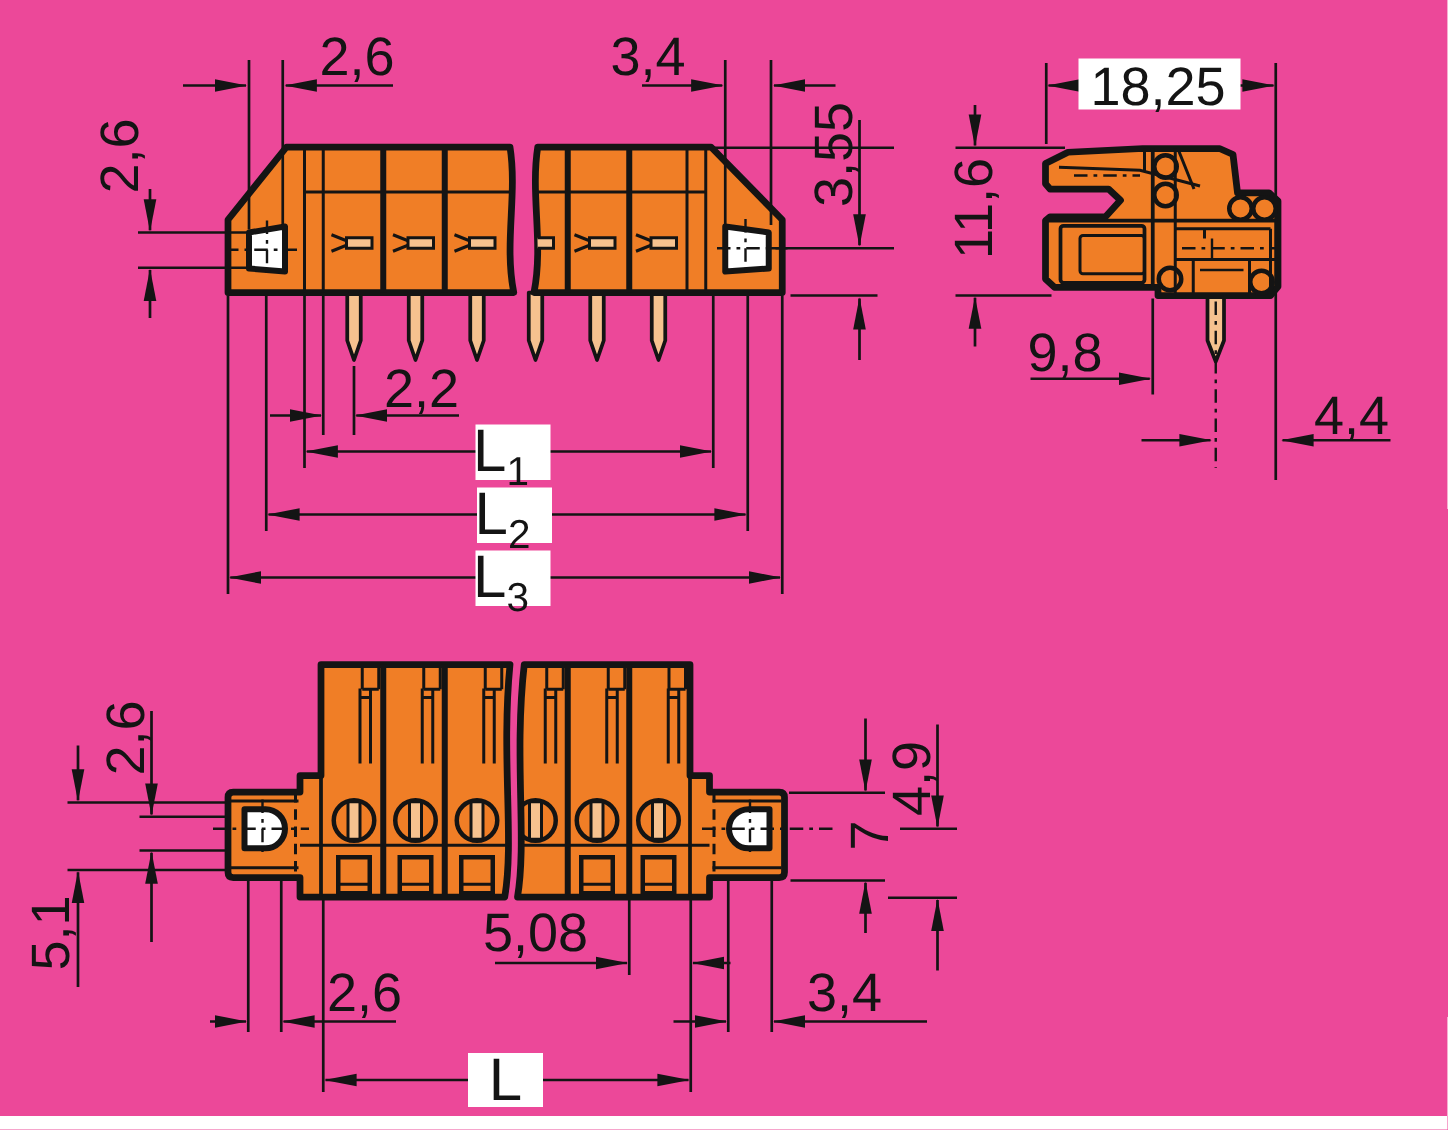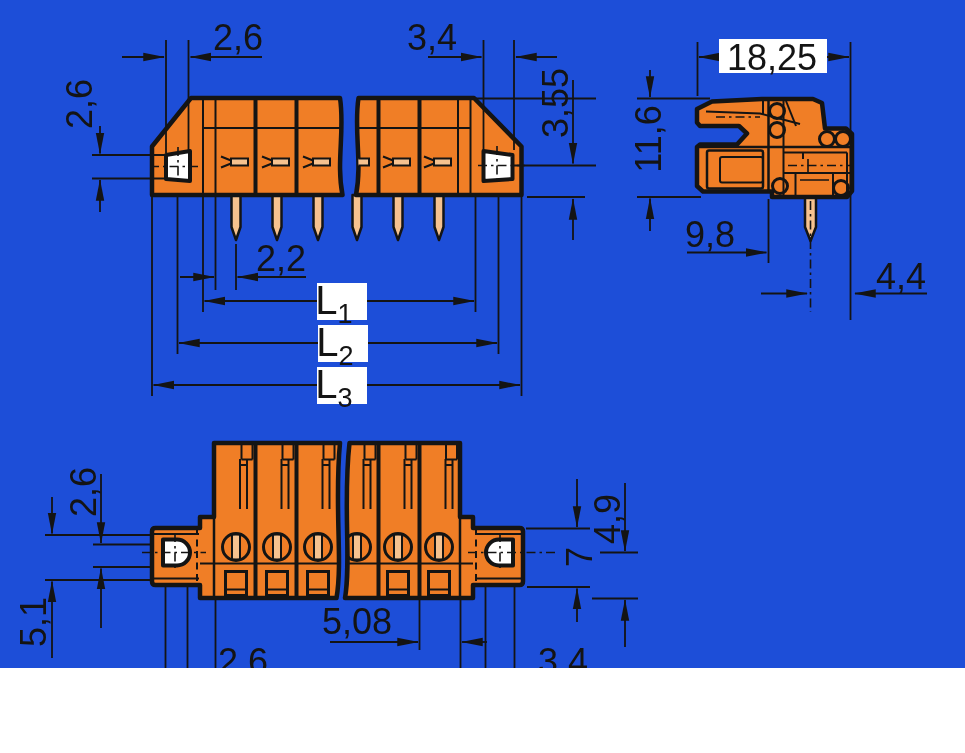--- a/index.html
+++ b/index.html
@@ -1,16 +1,16 @@
 <!DOCTYPE html>
 <html><head>
 <meta charset="utf-8">
 <style>
   html,body{margin:0;padding:0;background:#ffffff;}
-  .stage{width:965px;height:668px;position:relative;background:#1d4ed8;overflow:hidden;text-align:right;}
+  .stage{width:965px;height:744px;position:relative;background:#ec4899;overflow:hidden;text-align:right;}
   svg{display:block;}
   text{font-family:"Liberation Sans","DejaVu Sans",sans-serif;font-size:36px;fill:#141414;}
   .sub{font-size:27px;}
   .big{font-size:40px;}
   .o4{stroke:#141414;stroke-width:4;fill:none;}
   .o3{stroke:#141414;stroke-width:3;fill:none;}
   .t25{stroke:#141414;stroke-width:2.5;fill:none;}
   .t2{stroke:#141414;stroke-width:2;fill:none;}
   .t16{stroke:#141414;stroke-width:1.6;fill:none;}
   .dim{stroke:#141414;stroke-width:1.8;fill:none;}

